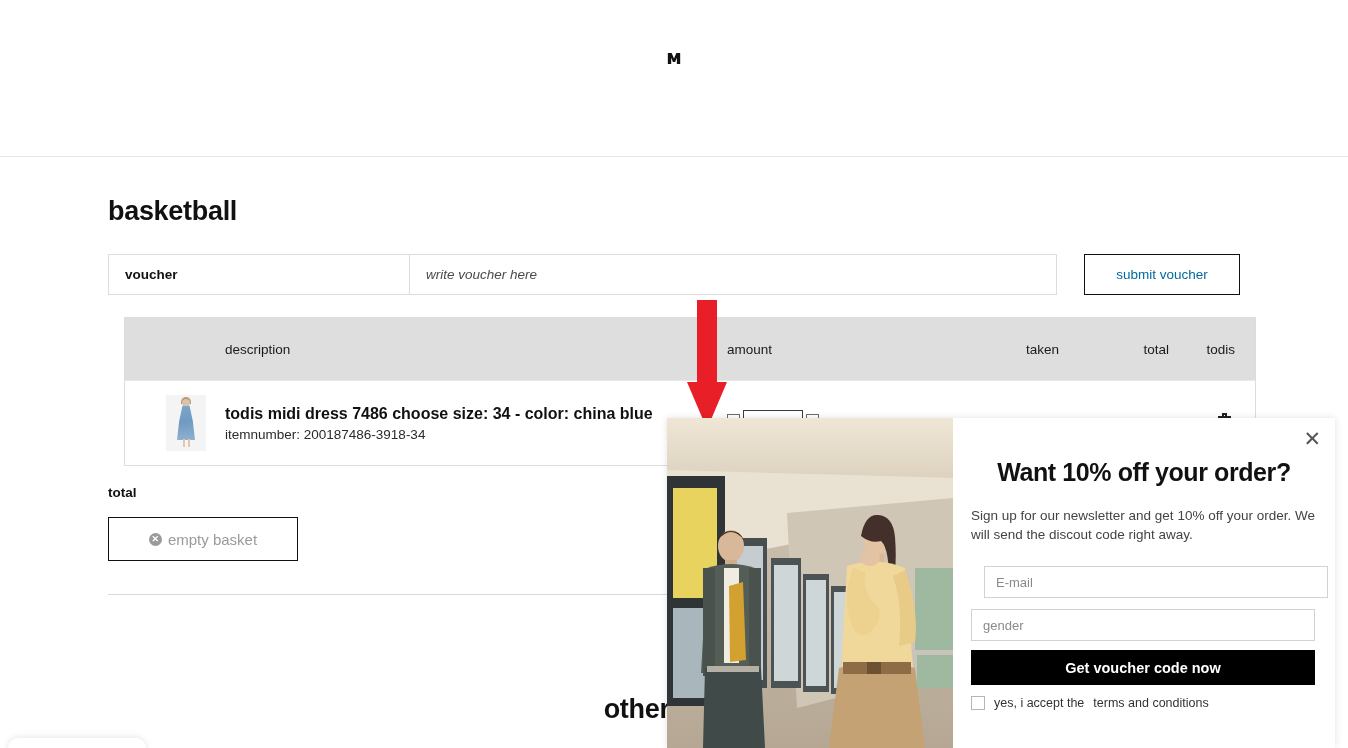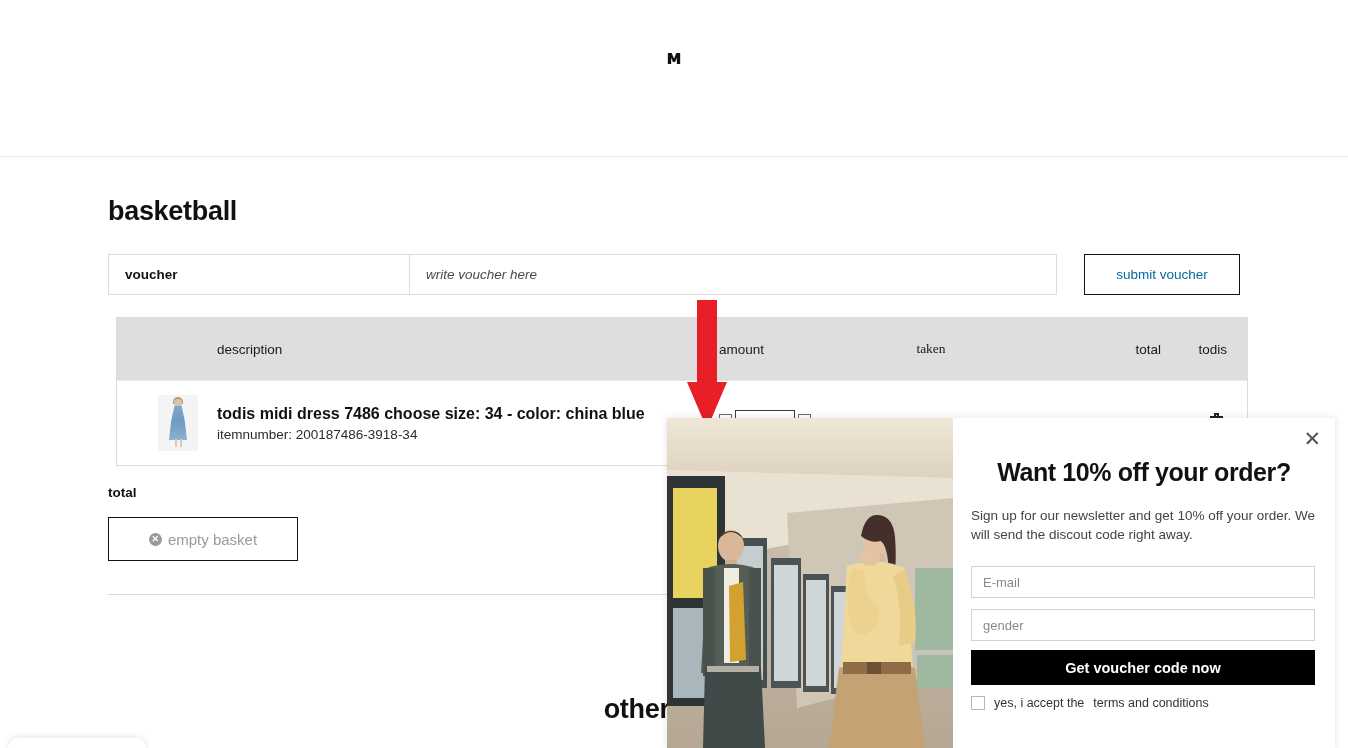--- a/index.html
+++ b/index.html
@@ -65,33 +65,33 @@
   .voucher-submit {
     position: absolute; left: 976px; top: 0;
     width: 156px; height: 41px;
     border: 1px solid #111; background: #fff;
     font-size: 13.5px; color: #0369a1; cursor: pointer;
     font-family: "Liberation Sans", sans-serif;
   }
 
   
   .basket {
-    position: absolute; top: 317px; left: 116px;
+    position: absolute; top: 317px; left: 124px;
     width: 1132px;
     border: 1px solid #dcdcdc;
     background: #a16207;
   }
   .basket-head {
     display: flex; align-items: center;
     height: 62px; background: #dedede;
     font-size: 13.5px; color: #1a1a1a;
   }
   .col-desc { width: 602px; padding-left: 100px; }
   .col-amount { width: 92px; text-align: left; }
-  .col-taken { width: 240px; text-align: center; padding-left: 0px; font-family: Liberation Serif, serif;}
+  .col-taken { width: 240px; text-align: right; padding-left: 0px;}
   .col-total { width: 110px; text-align: right; }
   .col-delete { width: 76px; text-align: right; padding-right: 10px; }
 
   .basket-row {
     display: flex; align-items: center;
     height: 85px; background: #fff;
     border-top: 1px solid #e9e9e9;
   }
   .thumb-cell { width: 100px; display: flex; justify-content: center; align-items: center; padding-left: 22px;}
   .thumb {
@@ -189,21 +189,21 @@
     margin-top: 19px; text-align: left;
     font-size: 13.5px; color: #444; line-height: 1.42;
   }
   .popup-field {
     margin-top: 11px; width: 344px; height: 32px;
     border: 1px solid #d2d2d2; background: #fff;
     padding-left: 11px; font-size: 13px; color: #555;
     font-family: "Liberation Sans", sans-serif; outline: none;
   }
   .popup-field::placeholder { color: #8a8a8a; opacity: 1; }
-  .popup-field.first { margin-top: 22px; }
+  .popup-field.first { margin-top: 22px; margin-left: 13px; }
   .popup-cta {
     margin-top: 9px; width: 344px; height: 35px;
     background: #000; color: #fff; border: none;
     font-size: 14.5px; font-weight: 700; cursor: pointer;
     font-family: "Liberation Sans", sans-serif;
   }
   .popup-terms {
     margin-top: 11px; display: flex; align-items: flex-start; gap: 9px;
     font-size: 12.5px; color: #333;
   }

